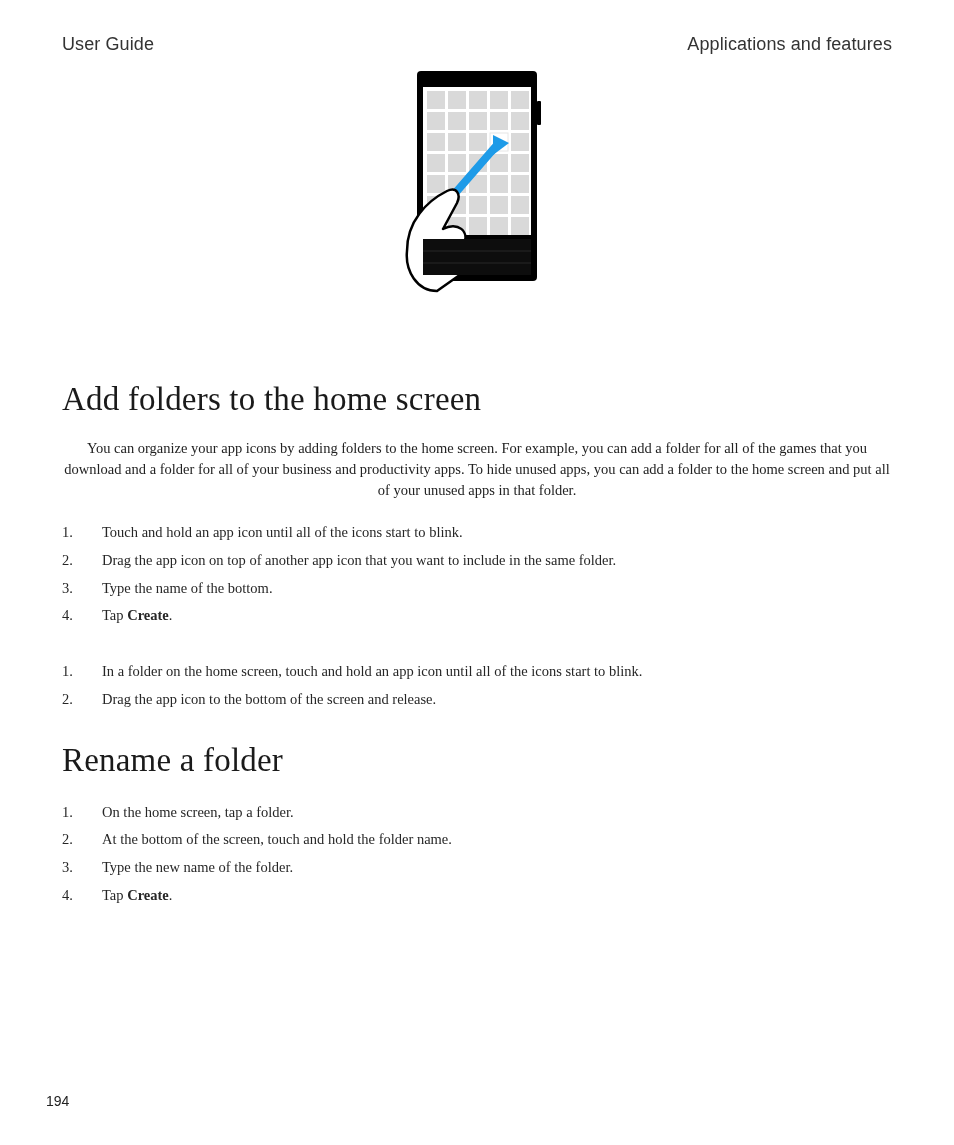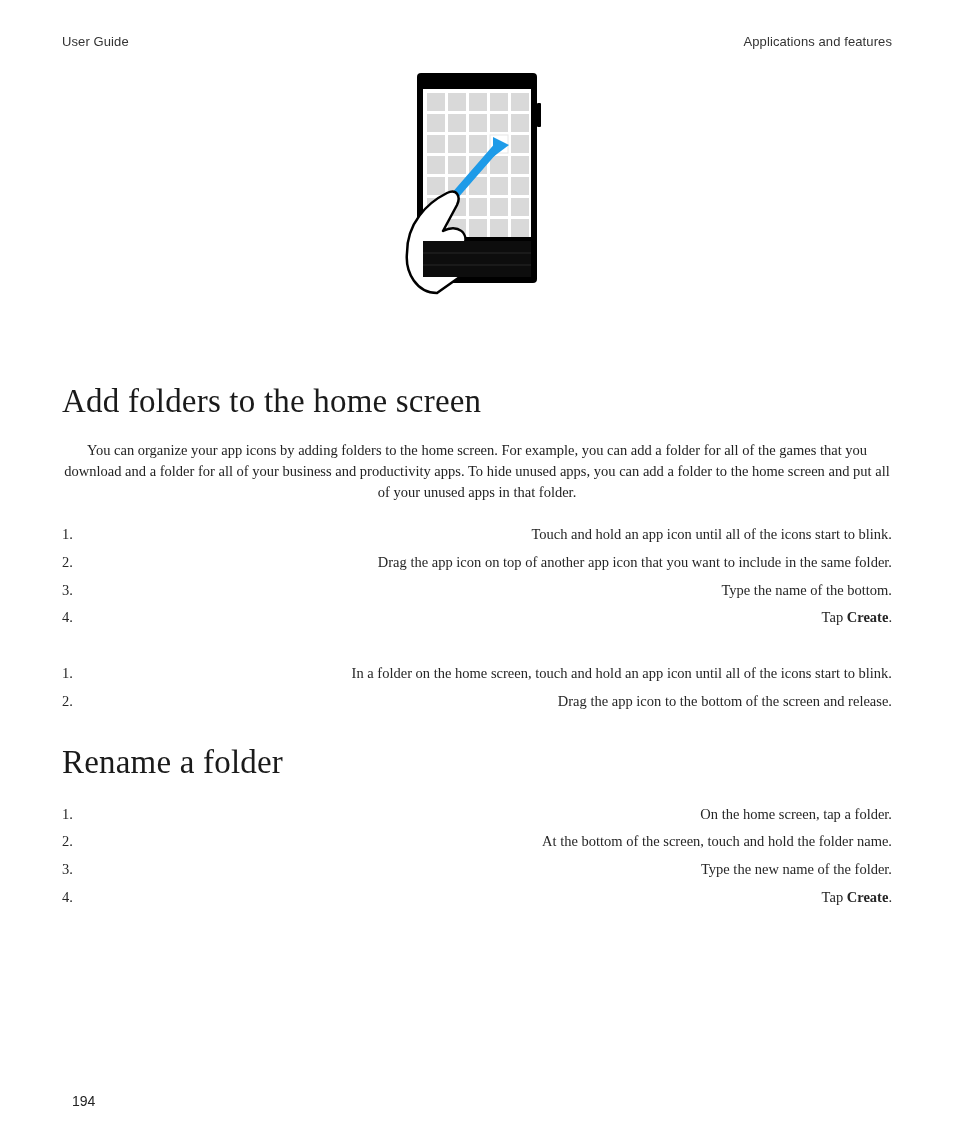--- a/index.html
+++ b/index.html
@@ -12,24 +12,24 @@
   .page {
     width: 954px;
     min-height: 1145px;
     box-sizing: border-box;
     padding: 34px 62px 36px 62px;
     position: relative;
   }
   .hdr {
     display: flex;
     justify-content: space-between;
-    font-size: 13px;
+    font-size: 18px;
     color: #333;
     letter-spacing: 0.1px;
-    margin-bottom: 24px;
+    margin-bottom: 16px;
   }
   .illustration-wrap {
     width: 100%;
     display: flex;
     justify-content: center;
     margin-bottom: 70px;
   }
   .illustration {
     width: 160px;
     height: 240px;
@@ -46,21 +46,20 @@
     line-height: 1.45;
     margin: 0 0 18px 0;
     color: #222;
     text-align: center;
   }
   ol {
     margin: 0 0 28px 0;
     padding-left: 0;
     list-style: none;
     counter-reset: li;
-    text-align: right;
   }
   ol li {
     counter-increment: li;
     font-size: 14.5px;
     line-height: 1.5;
     padding: 3px 0;
     position: relative;
     padding-left: 40px;
   }
   ol li::before {
@@ -68,21 +67,21 @@
     position: absolute;
     left: 0px;
     width: 25px;
     text-align: left;
   }
   .bold {
     font-weight: 700;
   }
   .page-number {
     position: absolute;
-    left: 72px;
+    left: 46px;
     bottom: 36px;
     font-size: 14px;
     color: #222;
   }
   .section-block {
     margin-bottom: 22px;
     font-family: Liberation Serif, serif;
   }
 </style>
 </head>

